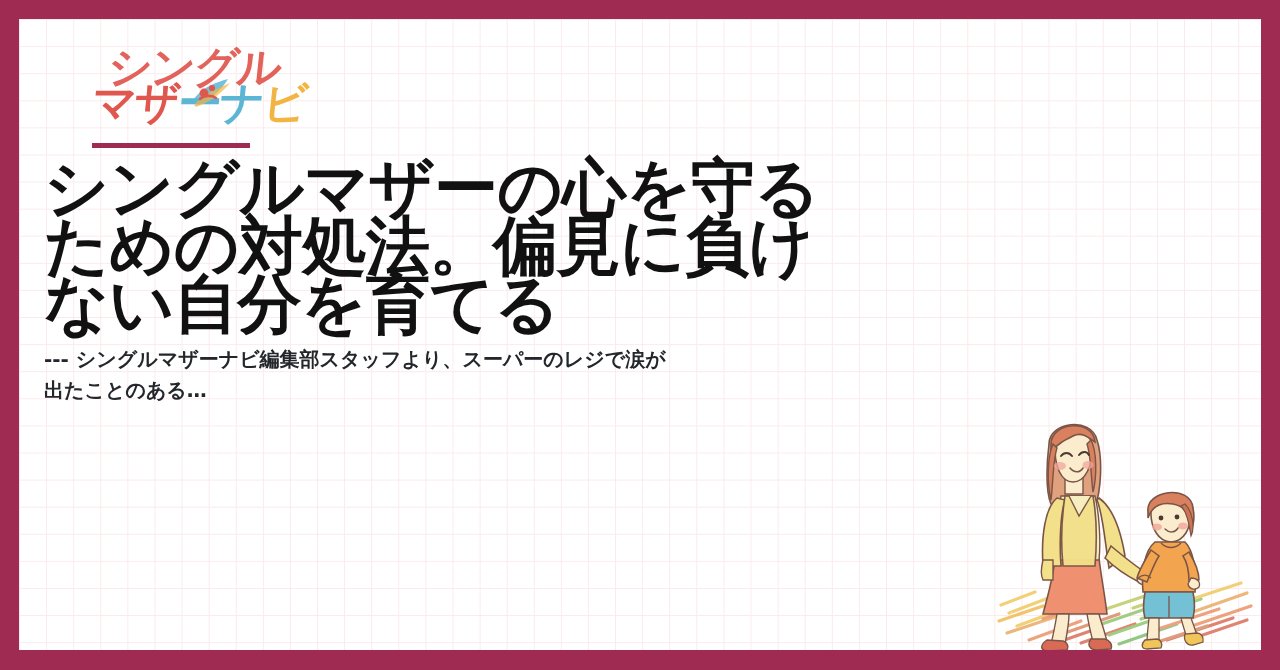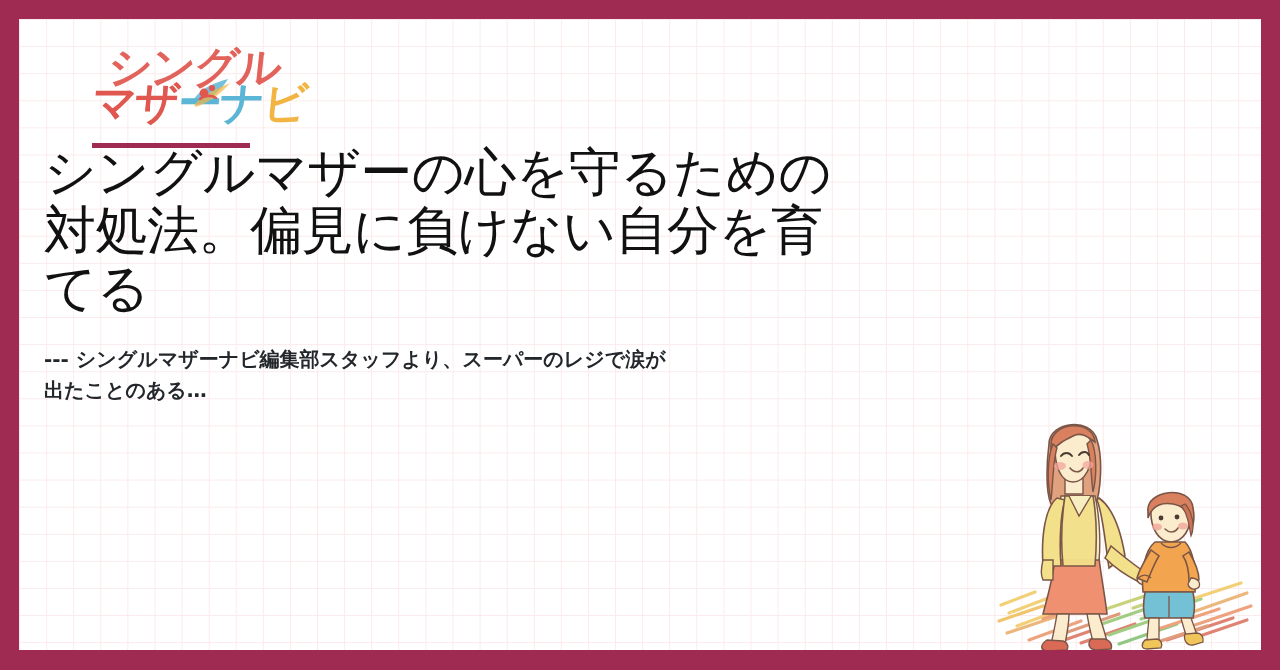--- a/index.html
+++ b/index.html
@@ -95,25 +95,25 @@
     top: 124px;
     width: 158px;
     height: 5px;
     background: #9f2b53;
   }
 
   
   .headline {
     position: absolute;
     left: 25px;
-    top: 124px;
+    top: 140px;
     width: 830px;
-    font-size: 52px;
+    font-size: 64px;
     line-height: 58px;
-    font-weight: 400;
+    font-weight: 700;
     color: #111111;
     letter-spacing: -0.5px;
     font-family: "DejaVu Sans", "Liberation Sans", sans-serif;
   }
 
   
   .subcopy {
     position: absolute;
     left: 25px;
     top: 325px;

